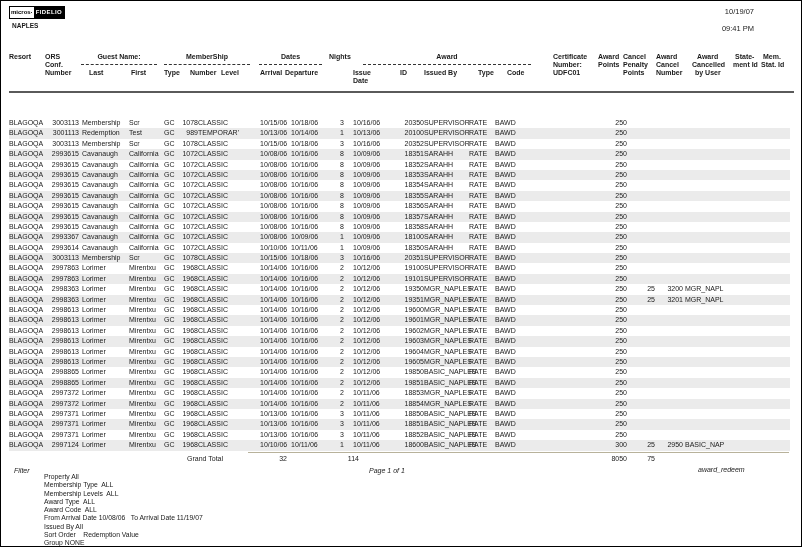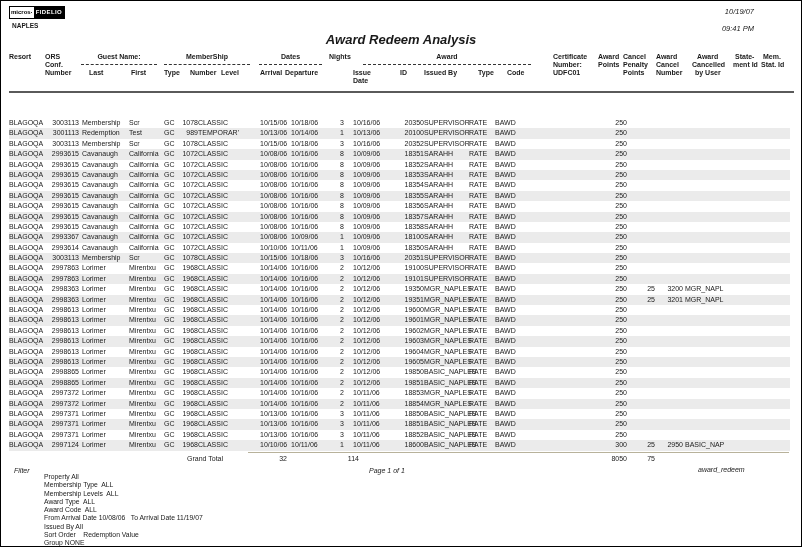--- a/index.html
+++ b/index.html
@@ -7,21 +7,21 @@
     position:relative;width:800px;height:545px;background:#fff;
     border:1px solid #000;overflow:hidden;
     font-family:"Liberation Sans","DejaVu Sans",sans-serif;color:#1a1a1a;
   }
   
   .logo{position:absolute;left:8px;top:5px;display:flex;height:11px;border:1px solid #000;
         font-size:6px;font-weight:bold;line-height:11px;}
   .logo-l{background:#fff;color:#000;padding:0 1px;}
   .logo-r{background:#000;color:#fff;padding:0 2px;letter-spacing:.4px;}
   .property{position:absolute;left:11px;top:21px;font-size:6.5px;font-weight:bold;}
-  .stamp{position:absolute;right:47px;font-size:7.5px;font-style:italic;}
+  .stamp{position:absolute;right:47px;font-size:7.5px;}
   .stamp.d{top:6px;} .stamp.t{top:23px;}
   .title{position:absolute;left:0;top:31px;width:100%;text-align:center;
          font-size:13px;font-weight:bold;font-style:italic;}
   
   .hdr span{position:absolute;font-size:7px;font-weight:bold;line-height:8px;white-space:nowrap;}
   .dash{position:absolute;height:0;border-top:1px dashed #333;}
   .hrule{position:absolute;left:8px;top:90px;width:785px;height:2px;background:#5a5a5a;}
   .ctr{text-align:center;}
   
   .rows{position:absolute;left:0;top:117px;width:800px;}
@@ -67,21 +67,20 @@
 
 <div class="page">
 
   <div class="logo">
     <span class="logo-l">micros·</span>
     <span class="logo-r">FIDELIO</span>
   </div>
   <div class="property">NAPLES</div>
   <div class="stamp d">10/19/07</div>
   <div class="stamp t">09:41 PM</div>
-  <div class="title">Award Redeem Analysis</div>
 
   <div class="hdr">
     <span style="left:8px;top:52px">Resort</span>
 
     <span style="left:44px;top:52px">ORS</span>
     <span style="left:44px;top:60px">Conf.</span>
     <span style="left:44px;top:68px">Number</span>
 
     <span class="ctr" style="left:80px;top:52px;width:76px">Guest Name:</span>
     <span style="left:88px;top:68px">Last</span>

